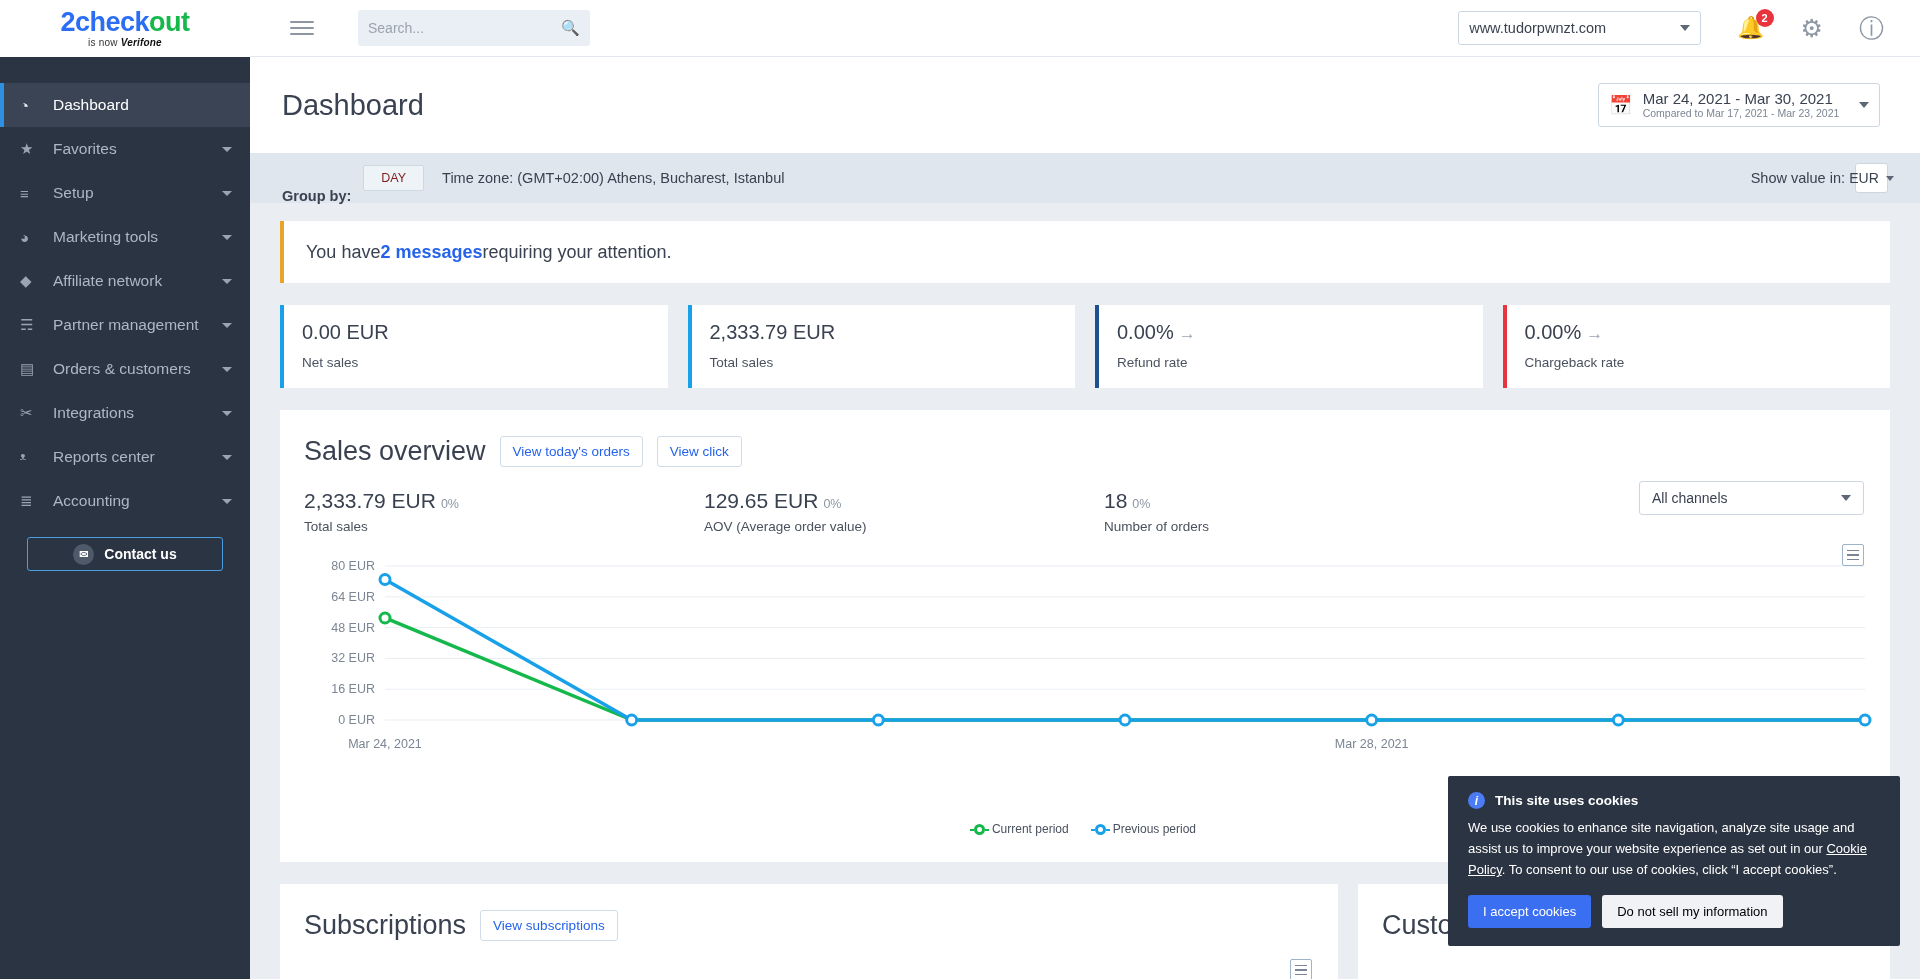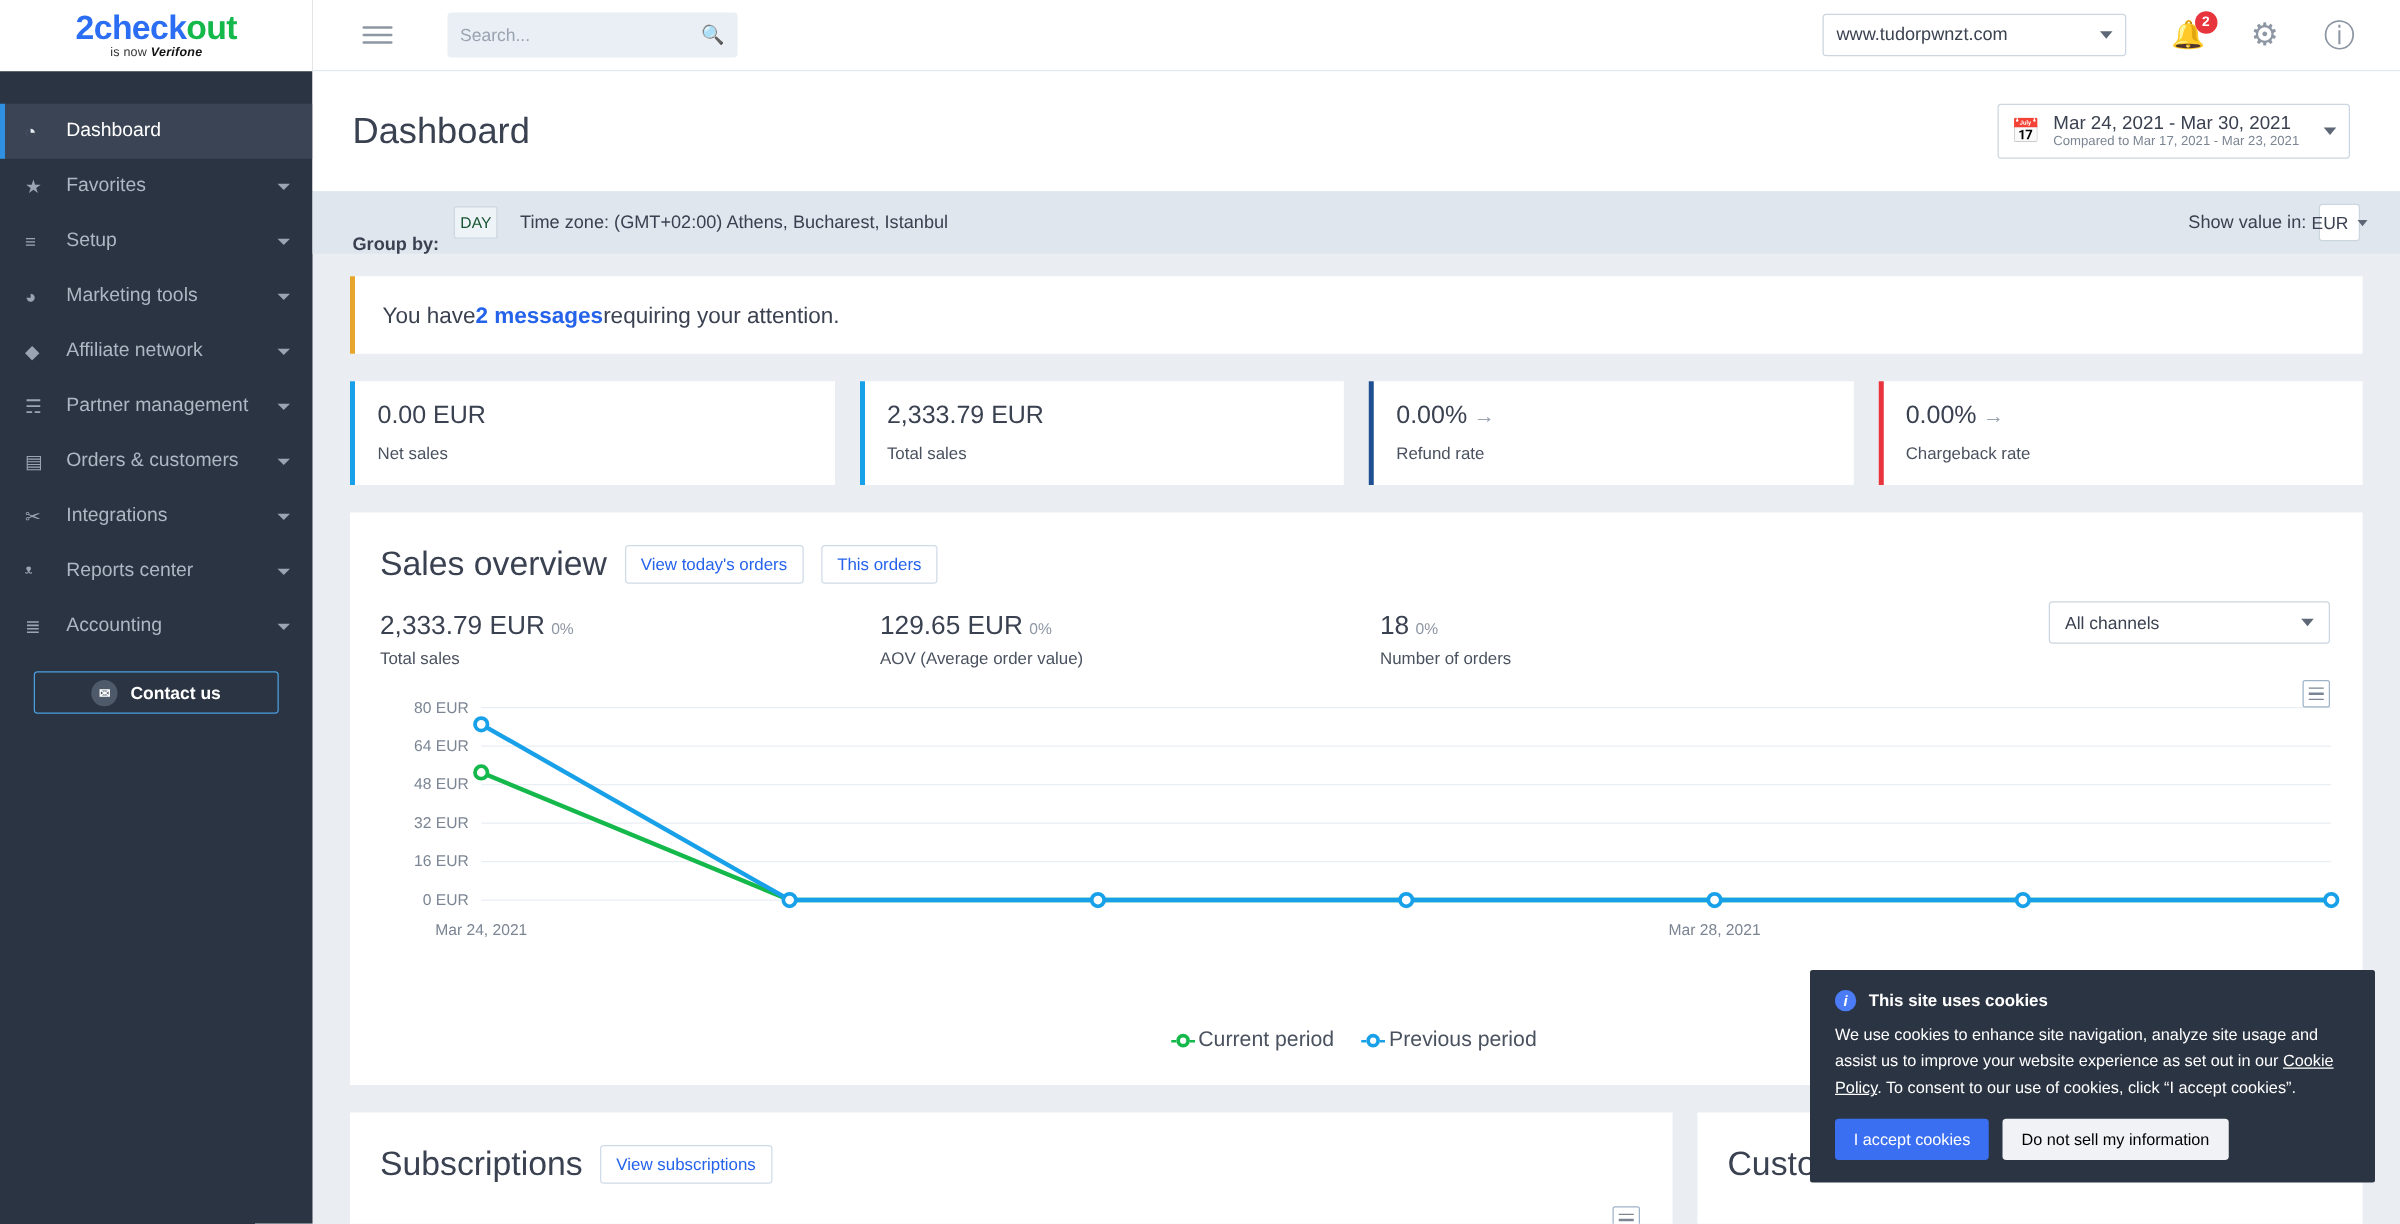--- a/index.html
+++ b/index.html
@@ -131,21 +131,21 @@
   
   .groupbar {
     position: absolute; left: 250px; top: 153px;
     width: 1670px; height: 50px; background: #dfe6ee;
     display: flex; align-items: center; padding: 0 32px;
     font-size: 14.5px; color: #3a4150;
   }
   .groupbar .lbl { font-weight: bold; margin-top: 36px; }
   .day-btn {
     margin-left: 12px; background: #eef3f8; border: 1px solid #cdd8e2;
-    border-radius: 2px; padding: 5px 4px; font-size: 12.5px; color: #14532d;
+    border-radius: 2px; padding: 5px 17px; font-size: 12.5px; color: #7f1d1d;
     cursor: pointer;
   }
   .tz { margin-left: 18px; }
   .show-val { margin-left: auto; display: flex; align-items: center; gap: 10px; }
   .show-val .sv-lbl { font-size: 14.5px; color: #3a4150; }
   .cur-select {
     width: 33px; height: 30px; background: #fff; border: 1px solid #ccd6e0;
     border-radius: 3px; display: flex; align-items: center; justify-content: center;
     gap: 7px; font-size: 14px; color: #3a4150; cursor: pointer;
   }
@@ -204,21 +204,21 @@
     position: absolute; right: 26px; top: 14px;
     width: 22px; height: 22px; border: 1px solid #9fb3c8; border-radius: 2px;
     display: flex; flex-direction: column; justify-content: center;
     align-items: center; gap: 3px; cursor: pointer; background: #fff;
   }
   .menu-ico-btn i { display: block; width: 12px; height: 1.5px; background: #7b8593; }
 
   .chart-wrap { position: relative; height: 270px; margin-top: 18px; }
   .legend {
     display: flex; justify-content: center; gap: 26px;
-    padding-bottom: 26px; font-size: 17px; color: #4a525f;
+    padding-bottom: 26px; font-size: 12px; color: #4a525f;
   }
   .legend-item { display: flex; align-items: center; gap: 7px; cursor: pointer; }
   .lg-dot {
     width: 11px; height: 11px; border-radius: 50%;
     border: 3px solid #14b84b; background: #fff; position: relative;
   }
   .lg-dot::before, .lg-dot::after {
     content: ""; position: absolute; top: 2.5px; width: 4px; height: 2px; background: #14b84b;
   }
   .lg-dot::before { left: -7px; }
@@ -400,21 +400,21 @@
         <div class="kpi red">
           <div class="kpi-val"><span>0.00%</span><span class="arrow">→</span></div>
           <div class="kpi-lbl">Chargeback rate</div>
         </div>
       </div>
 
     <div class="card">
       <div class="card-head">
         <span class="card-title">Sales overview</span>
         <button class="ghost-btn">View today's orders</button>
-        <button class="ghost-btn">This orders</button>
+        <button class="ghost-btn">View click</button>
       </div>
 
       <div class="stats-row">
         <div class="stat">
           <div class="stat-val"><span>2,333.79 EUR</span><span class="pct">0%</span></div>
           <div class="stat-lbl">Total sales</div>
         </div>
         <div class="stat">
           <div class="stat-val"><span>129.65 EUR</span><span class="pct">0%</span></div>
           <div class="stat-lbl">AOV (Average order value)</div>

